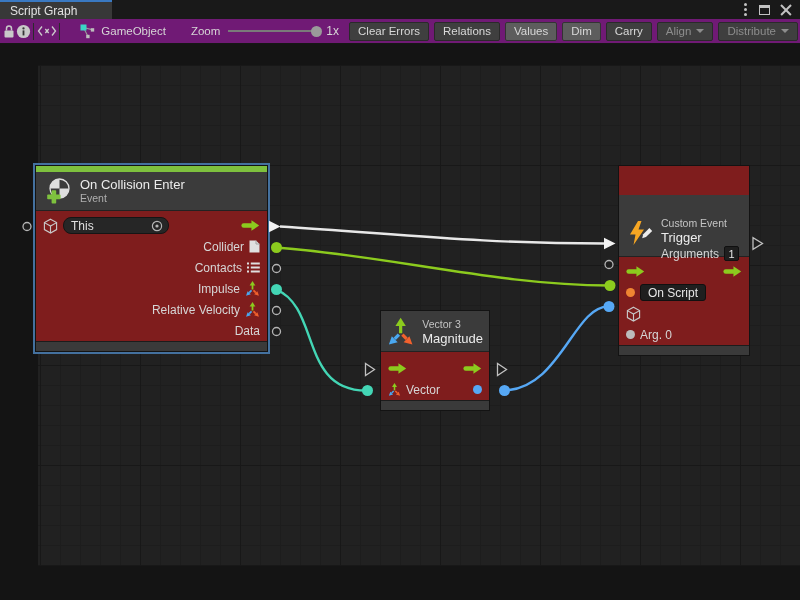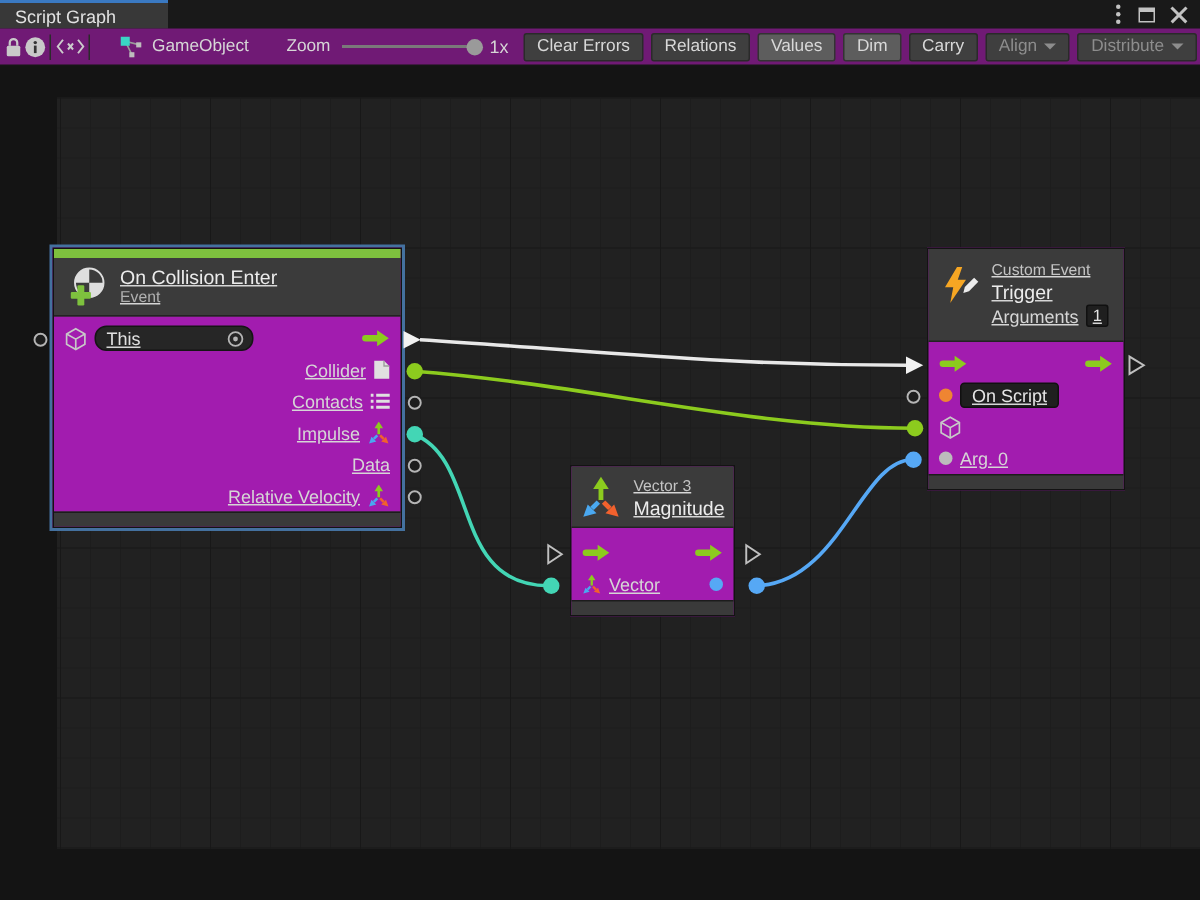--- a/index.html
+++ b/index.html
@@ -45,21 +45,21 @@
   .grid-area { position:absolute; left:38px; top:21px; right:0; bottom:34px; background-color:#212121;
     background-image:
       linear-gradient(to right,#181818 1px,transparent 1px),
       linear-gradient(to bottom,#181818 1px,transparent 1px),
       linear-gradient(to right,#1d1d1d 1px,transparent 1px),
       linear-gradient(to bottom,#1d1d1d 1px,transparent 1px);
     background-size:100px 100px,100px 100px,20px 20px,20px 20px;
     background-position:2px 0,2px 0,2px 0,2px 0; }
 
   
-  .node { position:absolute; background:#a21caf; border:1px solid #131313; color:#d6d6d6;text-decoration:underline; }
+  .node { position:absolute; background:#7f1d1d; border:1px solid #131313; color:#d6d6d6; }
   .node.selected { box-shadow:0 0 0 2px #44719f; }
   .nstrip { height:6px; background:#7ec13e; }
   .nheader { background:#3b3b3b; border-bottom:1px solid #222; display:flex; align-items:center;
     gap:8px; padding:0 8px; }
   .ntitle { font-size:13px; color:#ececec; line-height:15px; }
   .nsub { font-size:10.5px; color:#b0b0b0; line-height:13px; }
   .ntype { font-size:10.5px; color:#c4c4c4; line-height:14px; }
   .nbody { padding-top:4px; }
   .nrow { height:21px; display:flex; align-items:center; gap:5px; padding:0 7px; font-size:12px; }
   .nrow.out { justify-content:flex-end; }
@@ -262,27 +262,27 @@
               <use href="#sym-list"></use>
             </svg>
         </div>
         <div class="nrow out">
           <span>Impulse</span>
           <svg width="15" height="15">
               <use href="#sym-vector3"></use>
             </svg>
         </div>
         <div class="nrow out">
-          <span>Data</span>
-        </div>
-        <div class="nrow out">
           <span>Relative Velocity</span>
           <svg width="15" height="15">
               <use href="#sym-vector3"></use>
             </svg>
+        </div>
+        <div class="nrow out">
+          <span>Data</span>
         </div>
       </div>
       <div class="nfooter"></div>
     </div>
 
     <div class="node" style="left:380px; top:266px; width:110px;">
       <div class="nheader" style="height:41px; padding:0 6px;">
         <svg width="29" height="29">
             <use href="#sym-vector3"></use>
           </svg>
@@ -307,21 +307,21 @@
             </svg>
           <span>Vector</span>
           <span class="spacer"></span>
           <span class="type-dot" style="background:#56a8f5;"></span>
         </div>
       </div>
       <div class="nfooter"></div>
     </div>
 
     <div class="node" style="left:618px; top:121px; width:132px;">
-      <div class="nheader" style="height:62px; align-items:flex-start; padding-top:7px;">
+      <div class="nheader" style="height:62px; align-items:flex-start; padding-top:21px;margin-top:29px;">
         <svg width="26" height="26" style="margin-top:4px;">
             <use href="#sym-event"></use>
           </svg>
         <div>
           <div class="ntype">Custom Event</div>
           <div class="ntitle">Trigger</div>
           <div style="display:flex; align-items:center; margin-top:1px;">
             <span style="font-size:12px;">Arguments</span>
             <span class="arg-box">1</span>
           </div>

